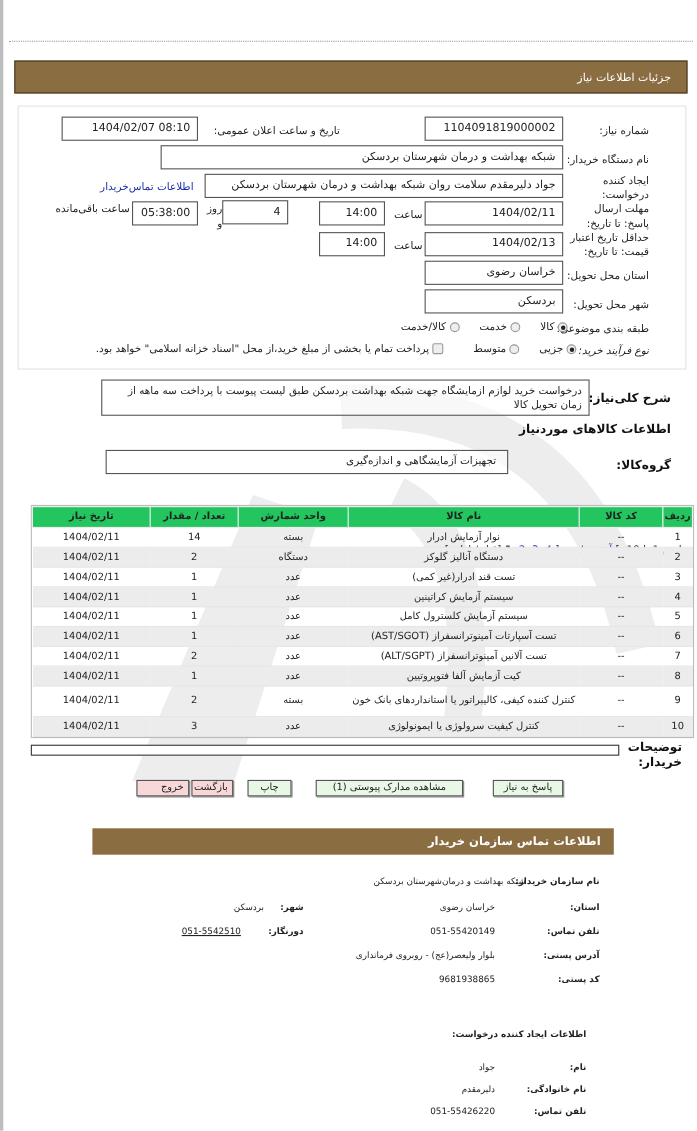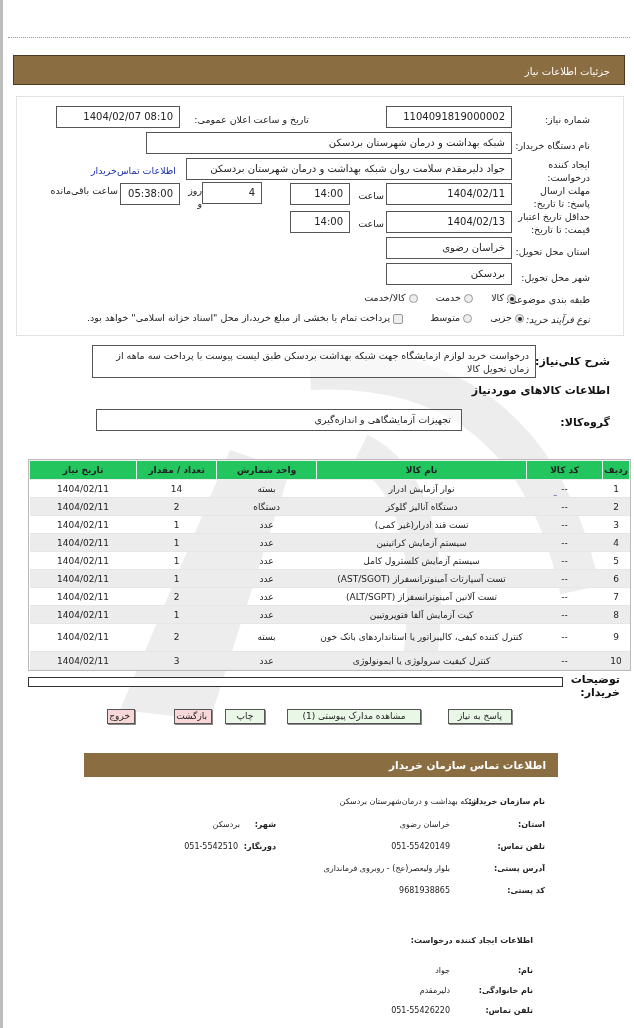--- a/index.html
+++ b/index.html
@@ -247,38 +247,38 @@
   </table>
 </div>
 
 <span class="sec-title" style="right:14px;top:673px;width:46px;line-height:13px;">توضیحات خریدار:</span>
 <div style="position:absolute;left:28px;top:677px;width:535px;height:10px;border:1px solid #333;background:#fff;"></div>
 
 <div class="btn green" style="left:448px;width:64px;">پاسخ به نیاز</div>
 <div class="btn green" style="left:287px;width:134px;">مشاهده مدارک پیوستی (1)</div>
 <div class="btn green" style="left:225px;width:40px;">چاپ</div>
 <div class="btn red" style="left:174px;width:38px;">بازگشت</div>
-<div class="btn red" style="left:107px;width:28px;text-align:right;">خروج</div>
+<div class="btn red" style="left:124px;width:48px;text-align:right;">خروج</div>
 
 <div class="contact-bar">
   <span>اطلاعات تماس سازمان خریدار</span>
 </div>
 
 <span class="ci b" style="right:89px;top:797px;">نام سازمان خریدار:</span>
 <span class="ci" style="right:156px;top:797px;">شبکه بهداشت و درمان‌شهرستان بردسکن</span>
 
 <span class="ci b" style="right:89px;top:820px;">استان:</span>
 <span class="ci" style="right:184px;top:820px;">خراسان رضوی</span>
 <span class="ci b" style="right:358px;top:820px;">شهر:</span>
 <span class="ci" style="right:394px;top:820px;">بردسکن</span>
 
 <span class="ci b" style="right:89px;top:842px;">تلفن تماس:</span>
 <span class="ci" style="right:184px;top:842px;direction:ltr;">051-55420149</span>
 <span class="ci b" style="right:358px;top:842px;">دورنگار:</span>
-<span class="ci" style="right:396px;top:842px;direction:ltr;">051-5542510</span>
+<span class="ci" style="right:415px;top:842px;direction:ltr;text-decoration:underline;">051-5542510</span>
 
 <span class="ci b" style="right:89px;top:864px;">آدرس پستی:</span>
 <span class="ci" style="right:184px;top:864px;">بلوار ولیعصر(عج) - روبروی فرمانداری</span>
 
 <span class="ci b" style="right:89px;top:886px;">کد پستی:</span>
 <span class="ci" style="right:184px;top:886px;direction:ltr;">9681938865</span>
 
 <span class="ci b" style="right:101px;top:936px;">اطلاعات ایجاد کننده درخواست:</span>
 
 <span class="ci b" style="right:101px;top:966px;">نام:</span>

